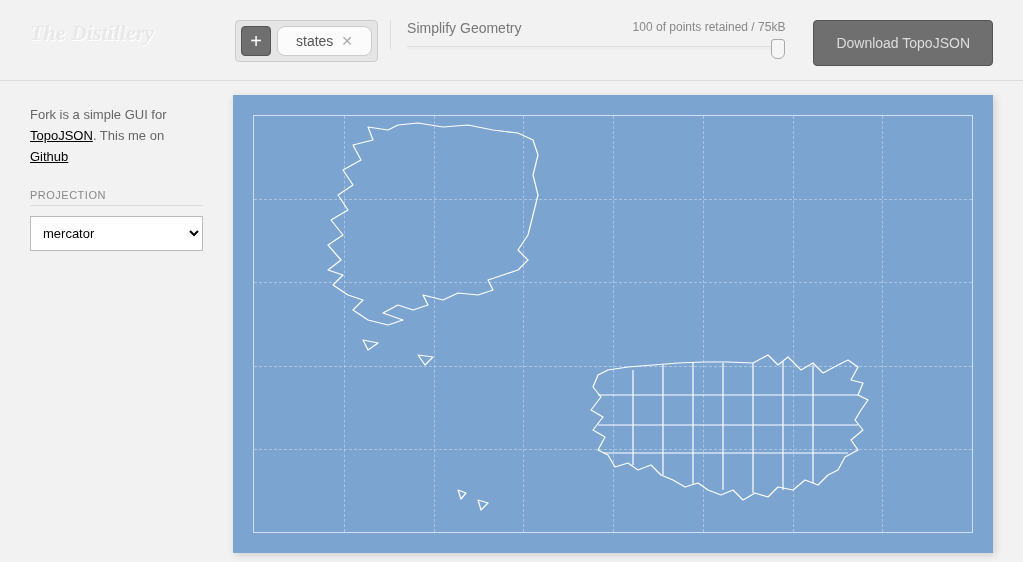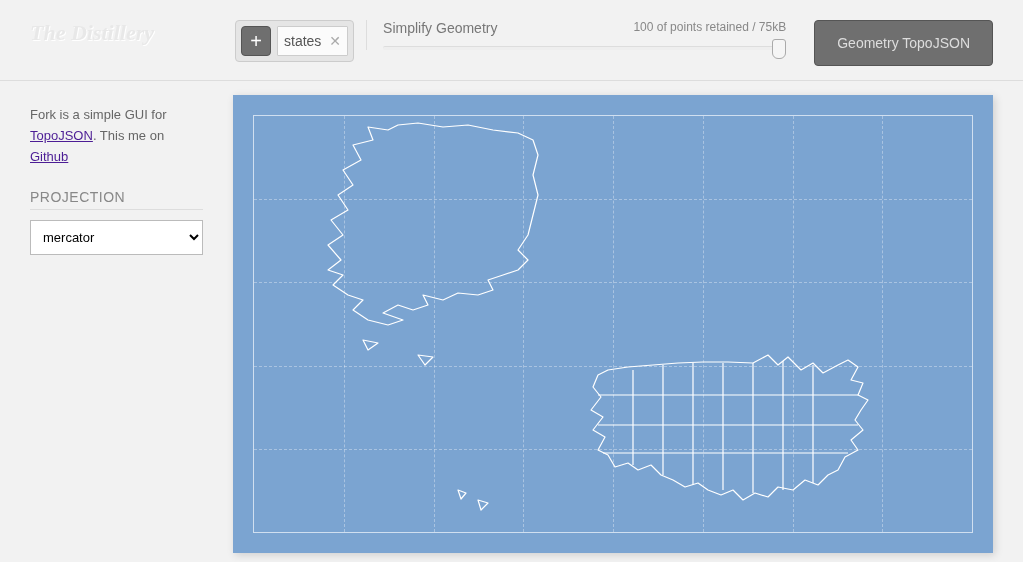--- a/index.html
+++ b/index.html
@@ -3,39 +3,39 @@
   <meta charset="utf-8">
   <style>
     * { box-sizing: border-box; margin: 0; padding: 0; }
     body { font-family: Arial, Helvetica, sans-serif; background: #f2f2f2; width: 1023px; height: 562px; overflow: hidden; }
 
     .topbar { height: 80px; width: 100%; display: flex; align-items: flex-start; padding-top: 20px; }
     .title { font-family: Georgia, 'Times New Roman', serif; font-style: italic; font-weight: bold; font-size: 22px; color: #e8e8e8; text-shadow: 1px 1px 0 #fff; margin-left: 30px; width: 205px; }
     
     .tag-container { display: flex; align-items: center; background: #e5e5e5; border: 1px solid #ccc; border-radius: 4px; padding: 5px; margin-right: 12px; }
     .add-btn { width: 30px; height: 30px; background: #6f6f6f; color: #fff; font-size: 20px; line-height: 28px; text-align: center; border-radius: 4px; margin-right: 6px; border: 1px solid #555; cursor: pointer; }
-    .tag { background: #fbfbfb; border: 1px solid #ccc; border-radius: 1px; padding: 6px 6px; display: flex; align-items: center; font-size: 14px; color: #555; }
+    .tag { background: #fbfbfb; border: 1px solid #ccc; border-radius: 8px; padding: 6px 18px; display: flex; align-items: center; font-size: 14px; color: #555; }
     .tag-close { margin-left: 8px; color: #aaa; cursor: pointer; font-size: 14px; }
 
     .simplify-section { flex: 1; border-left: 1px solid #ddd; padding-left: 16px; margin-right: 28px; }
     .simplify-labels { display: flex; justify-content: space-between; font-size: 12px; color: #888; margin-bottom: 10px; }
     .simplify-labels .label-left { font-size: 14px; color: #777; }
     .slider-track { position: relative; height: 4px; background: #eee; border-top: 1px solid #ddd; border-radius: 2px; }
     .slider-handle { position: absolute; right: 0; top: -8px; width: 14px; height: 20px; background: #f5f5f5; border: 1px solid #aaa; border-radius: 3px 3px 6px 6px; cursor: pointer; }
 
     .download-btn { background: #6f6f6f; color: #ddd; border: 1px solid #555; border-radius: 4px; padding: 14px 22px; font-size: 14px; cursor: pointer; margin-right: 30px; }
 
     .divider { width: 100%; border-top: 1px solid #ddd; }
 
     .layout { display: flex; }
     
     .sidebar { width: 220px; padding: 24px 16px 0 30px; font-size: 13px; color: #666; }
     .sidebar p { line-height: 1.6; }
-    .sidebar a { color: #4c1d95; text-decoration: underline; cursor: pointer; }
-    .section-label { font-size: 14px; color: #888; letter-spacing: 0.5px; border-bottom: 1px solid #ddd; padding-bottom: 4px; margin-top: 22px; margin-bottom: 10px; }
+    .sidebar a { color: #000000; text-decoration: underline; cursor: pointer; }
+    .section-label { font-size: 11px; color: #888; letter-spacing: 0.5px; border-bottom: 1px solid #ddd; padding-bottom: 4px; margin-top: 22px; margin-bottom: 10px; }
     .projection-select { width: 100%; padding: 8px; font-size: 13px; border: 1px solid #bbb; background: #fff; }
 
     .canvas-area { flex: 1; padding: 14px 30px 24px 14px; }
     .map-canvas { background: #7ba4d1; width: 760px; height: 458px; position: relative; box-shadow: 2px 2px 8px rgba(0,0,0,0.15); }
     .inner-frame { position: absolute; inset: 20px; border: 1px solid #d0dff0; }
     .grid-line { position: absolute; background: transparent; }
     .grid-line.v { top: 0; bottom: 0; width: 0; border-left: 1px dashed rgba(255,255,255,0.35); }
     .grid-line.h { left: 0; right: 0; height: 0; border-top: 1px dashed rgba(255,255,255,0.35); }
 
     .map-svg { position: absolute; inset: 0; width: 100%; height: 100%; }
@@ -58,21 +58,21 @@
   <div class="simplify-section">
     <div class="simplify-labels">
       <span class="label-left">Simplify Geometry</span>
       <span>100 of points retained / 75kB</span>
     </div>
     <div class="slider-track">
       <div class="slider-handle"></div>
     </div>
   </div>
 
-  <button class="download-btn">Geometry TopoJSON</button>
+  <button class="download-btn">Download TopoJSON</button>
 </div>
 
 <div class="divider"></div>
 
 <div class="layout">
   <aside class="sidebar">
     <p>
       <span>Fork is a simple GUI for </span><a>TopoJSON</a><span>. This me on </span><a>Github</a>
     </p>
 

